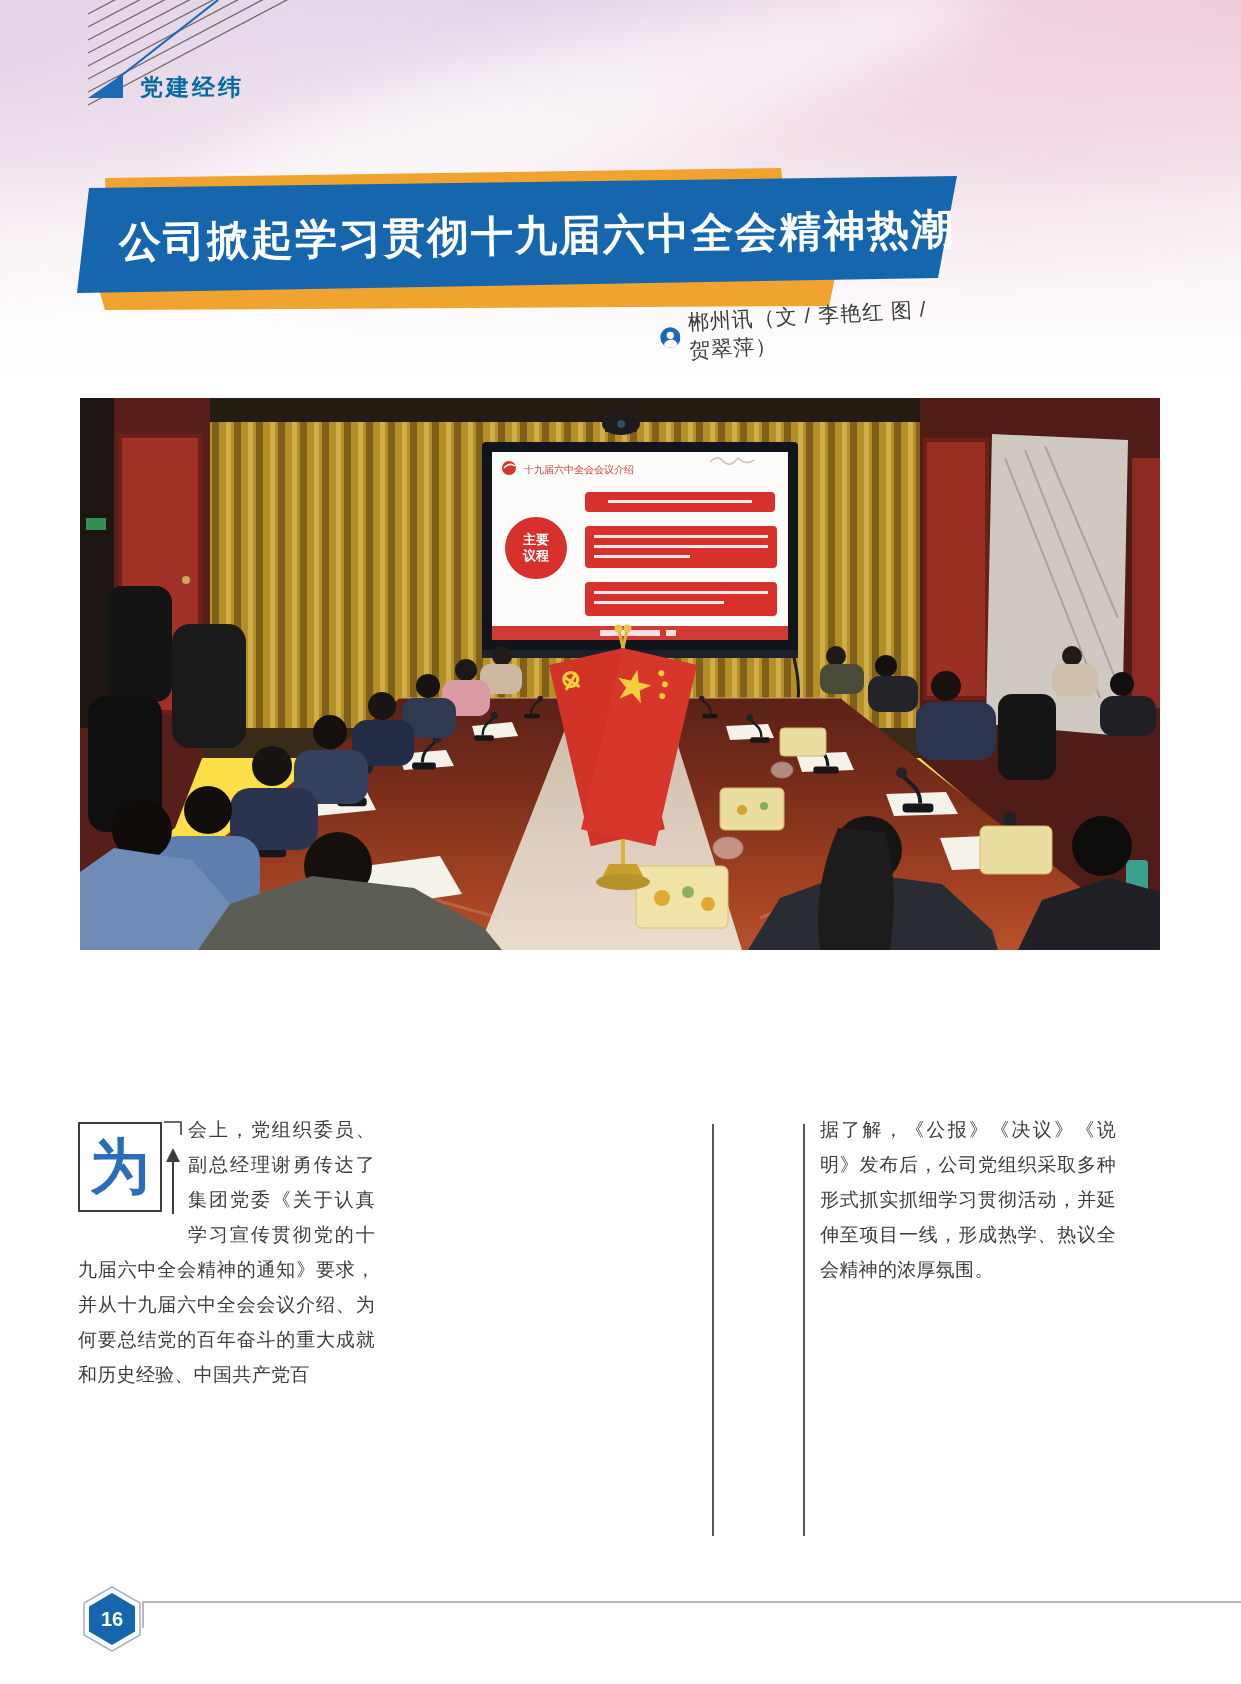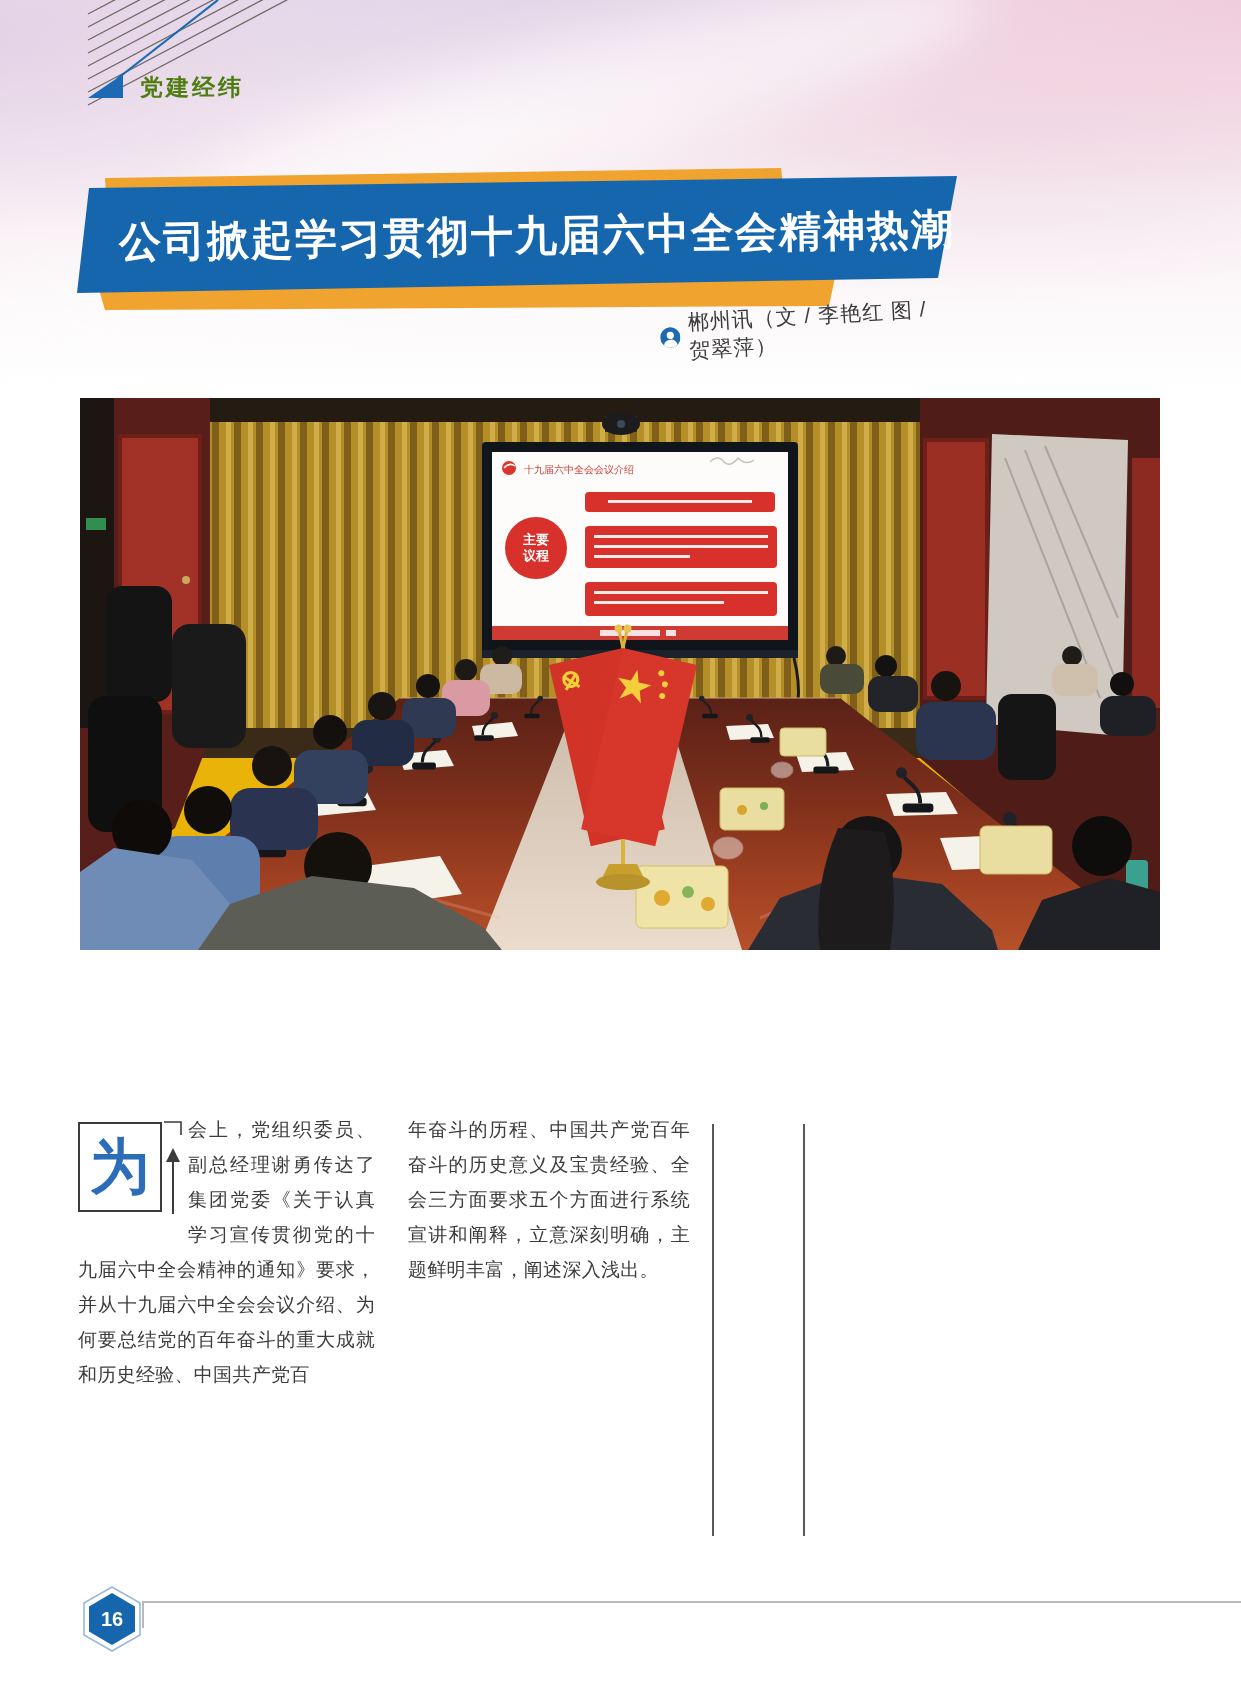--- a/index.html
+++ b/index.html
@@ -20,40 +20,40 @@
       linear-gradient(180deg,#f4e4ec 0%,#f7edf2 35%, rgba(255,255,255,0) 88%);
   }
   .swoosh{position:absolute;background:rgba(255,255,255,.55);filter:blur(26px);border-radius:50%;pointer-events:none;}
   .sw1{left:180px;top:40px;width:820px;height:120px;transform:rotate(-14deg);}
   .sw2{left:-60px;top:240px;width:700px;height:90px;transform:rotate(-10deg);opacity:.7;}
 
   
   .hdr-stripes{position:absolute;left:70px;top:0;}
   .section-label{
     position:absolute;left:140px;top:72px;
-    font-size:23px;font-weight:bold;color:#4d7c0f;letter-spacing:3px;
+    font-size:23px;font-weight:bold;color:#0369a1;letter-spacing:3px;
   }
 
   
   .banner{position:absolute;left:75px;top:168px;width:895px;height:150px;}
   .banner svg{position:absolute;left:0;top:0;}
   .banner-title{
     position:absolute;left:44px;top:40px;width:830px;
     font-size:42px;font-weight:bold;color:#ffffff;letter-spacing:2px;
     white-space:nowrap;transform:rotate(-0.9deg);
   }
   .byline{
     position:absolute;left:660px;top:302px;width:290px;
     display:flex;align-items:center;gap:8px;
     transform:rotate(-3.2deg);
     font-size:21px;color:#3a3a3a;letter-spacing:1px;
   }
 
   
-  .photo{position:absolute;left:80px;top:398px;width:1080px;height:552px;overflow:hidden;background:#eab308;}
+  .photo{position:absolute;left:80px;top:398px;width:1080px;height:552px;overflow:hidden;background:#fde047;}
 
   
   .col{position:absolute;top:1112px;font-size:19px;line-height:35px;text-align:justify;letter-spacing:.3px;color:#3c3c3c;}
   .col p{margin:0;}
   .col p + p{text-indent:2em;}
   .col1{left:78px;width:297px;}
   .col2{left:408px;width:282px;}
   .col3{left:820px;width:296px;}
   .vrule{position:absolute;top:1124px;height:412px;width:2px;background:#56585c;}
   .vr1{left:712px;}
@@ -330,27 +330,27 @@
     <svg class="dropcap-decor" width="24" height="102" viewBox="0 0 24 102">
       <path d="M2,4 L19,4 L19,17" stroke="#3c3c3c" stroke-width="1.6" fill="none"></path>
       <line x1="11" y1="96" x2="11" y2="40" stroke="#3c3c3c" stroke-width="2"></line>
       <polygon points="11,30 4,44 18,44" fill="#3c3c3c"></polygon>
     </svg>
   </div>
   <p>会上，党组织委员、副总经理谢勇传达了集团党委《关于认真学习宣传贯彻党的十九届六中全会精神的通知》要求，并从十九届六中全会会议介绍、为何要总结党的百年奋斗的重大成就和历史经验、中国共产党百</p>
 </div>
 
 <div class="col col2">
-  <p>年奋斗的历程、中国共产党百年奋斗的历史意义及宝贵经验、全会三方面要求五个方面进行系统宣讲和阐释，立意深刻明确，主题鲜明丰富，阐述深入浅出。</p>
 </div>
 
 <div class="vrule vr1"></div>
 <div class="vrule vr2"></div>
 
 <div class="col col3">
+  <p>据了解，《公报》《决议》《说明》发布后，公司党组织采取多种形式抓实抓细学习贯彻活动，并延伸至项目一线，形成热学、热议全会精神的浓厚氛围。</p>
 </div>
 
 <svg class="page-badge" width="68" height="72" viewBox="0 0 68 72">
   <polygon points="34,3 62,19 62,51 34,67 6,51 6,19" fill="none" stroke="#9ab9d9" stroke-width="1.6"></polygon>
   <polygon points="34,9 57,22.5 57,47.5 34,61 11,47.5 11,22.5" fill="#1566ad"></polygon>
   <text x="34" y="42" font-size="20" font-weight="bold" fill="#ffffff" text-anchor="middle">16</text>
 </svg>
 <div class="foot-rule-h"></div>
 <div class="foot-rule-v"></div>
 

